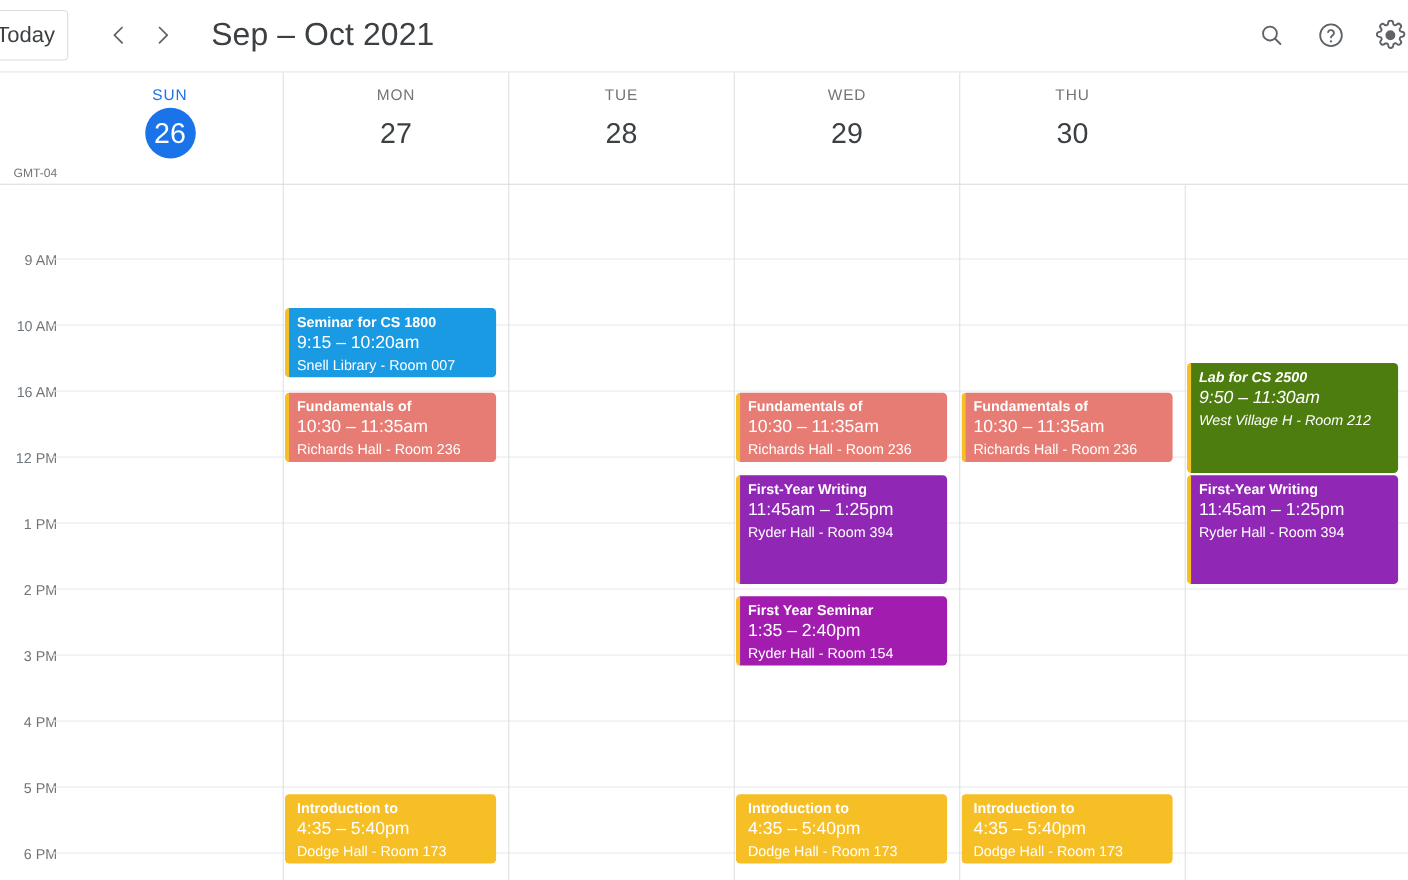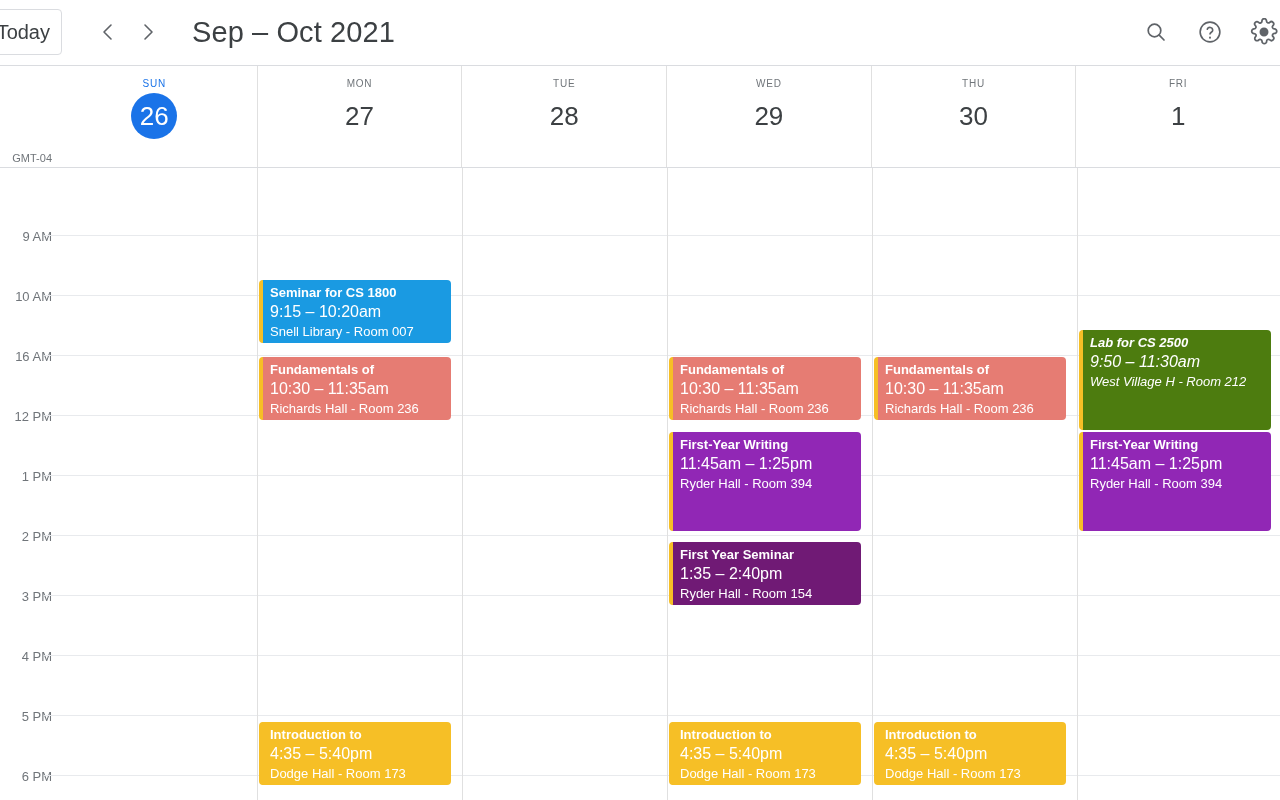--- a/index.html
+++ b/index.html
@@ -105,21 +105,21 @@
   }
   .daycol-h {
     width: 205px;
     border-left: 1px solid #e0e0e0;
     position: relative;
     text-align: center;
   }
   .daycol-h:first-child { border-left: none; }
   .dow {
     margin-top: 12px;
-    font-size: 10px;
+    font-size: 14px;
     letter-spacing: 0.8px;
     color: #70757a;
     text-transform: uppercase;
   }
   .dow.today-dow { color: #1a73e8; }
   .dnum {
     margin-top: 4px;
     font-size: 26px;
     font-weight: 400;
     color: #3c4043;
@@ -283,26 +283,20 @@
         <div class="daycol-h">
           <div class="dow">WED</div>
           <div>
             <div class="dnum">29</div>
           </div>
         </div>
         <div class="daycol-h">
           <div class="dow">THU</div>
           <div>
             <div class="dnum">30</div>
-          </div>
-        </div>
-        <div class="daycol-h">
-          <div class="dow">FRI</div>
-          <div>
-            <div class="dnum">1</div>
           </div>
         </div>
       </div>
   </div>
   <div class="header-divider"></div>
 
   <div class="gridwrap">
     <div class="time-gutter" id="time-gutter">
         <div class="time-label" style="top: 67px;">9 AM</div>
         <div class="time-label" style="top: 127px; text-align: right;">10 AM</div>
@@ -370,21 +364,21 @@
         <div class="event" style="left: 617px; top: 157px; width: 192px; height: 63px; background: rgb(230, 124, 115); border-left-color: rgb(246, 191, 38);">
           <div class="ev-title">Fundamentals of</div>
           <div class="ev-time">10:30 – 11:35am</div>
           <div class="ev-loc">Richards Hall - Room 236</div>
         </div>
         <div class="event" style="left: 617px; top: 232px; width: 192px; height: 99px; background: rgb(145, 39, 181); border-left-color: rgb(246, 191, 38);">
           <div class="ev-title">First-Year Writing</div>
           <div class="ev-time">11:45am – 1:25pm</div>
           <div class="ev-loc">Ryder Hall - Room 394</div>
         </div>
-        <div class="event" style="left: 617px; top: 342px; width: 192px; height: 63px; background: #701a75; border-left-color: rgb(246, 191, 38);">
+        <div class="event" style="left: 617px; top: 342px; width: 192px; height: 63px; background: #a21caf; border-left-color: rgb(246, 191, 38);">
           <div class="ev-title">First Year Seminar</div>
           <div class="ev-time">1:35 – 2:40pm</div>
           <div class="ev-loc">Ryder Hall - Room 154</div>
         </div>
         <div class="event" style="left: 617px; top: 522px; width: 192px; height: 63px; background: rgb(246, 191, 38); border-left-color: rgb(246, 191, 38);">
           <div class="ev-title">Introduction to</div>
           <div class="ev-time">4:35 – 5:40pm</div>
           <div class="ev-loc">Dodge Hall - Room 173</div>
         </div>
         <div class="event" style="left: 822px; top: 157px; width: 192px; height: 63px; background: rgb(230, 124, 115); border-left-color: rgb(246, 191, 38);">

